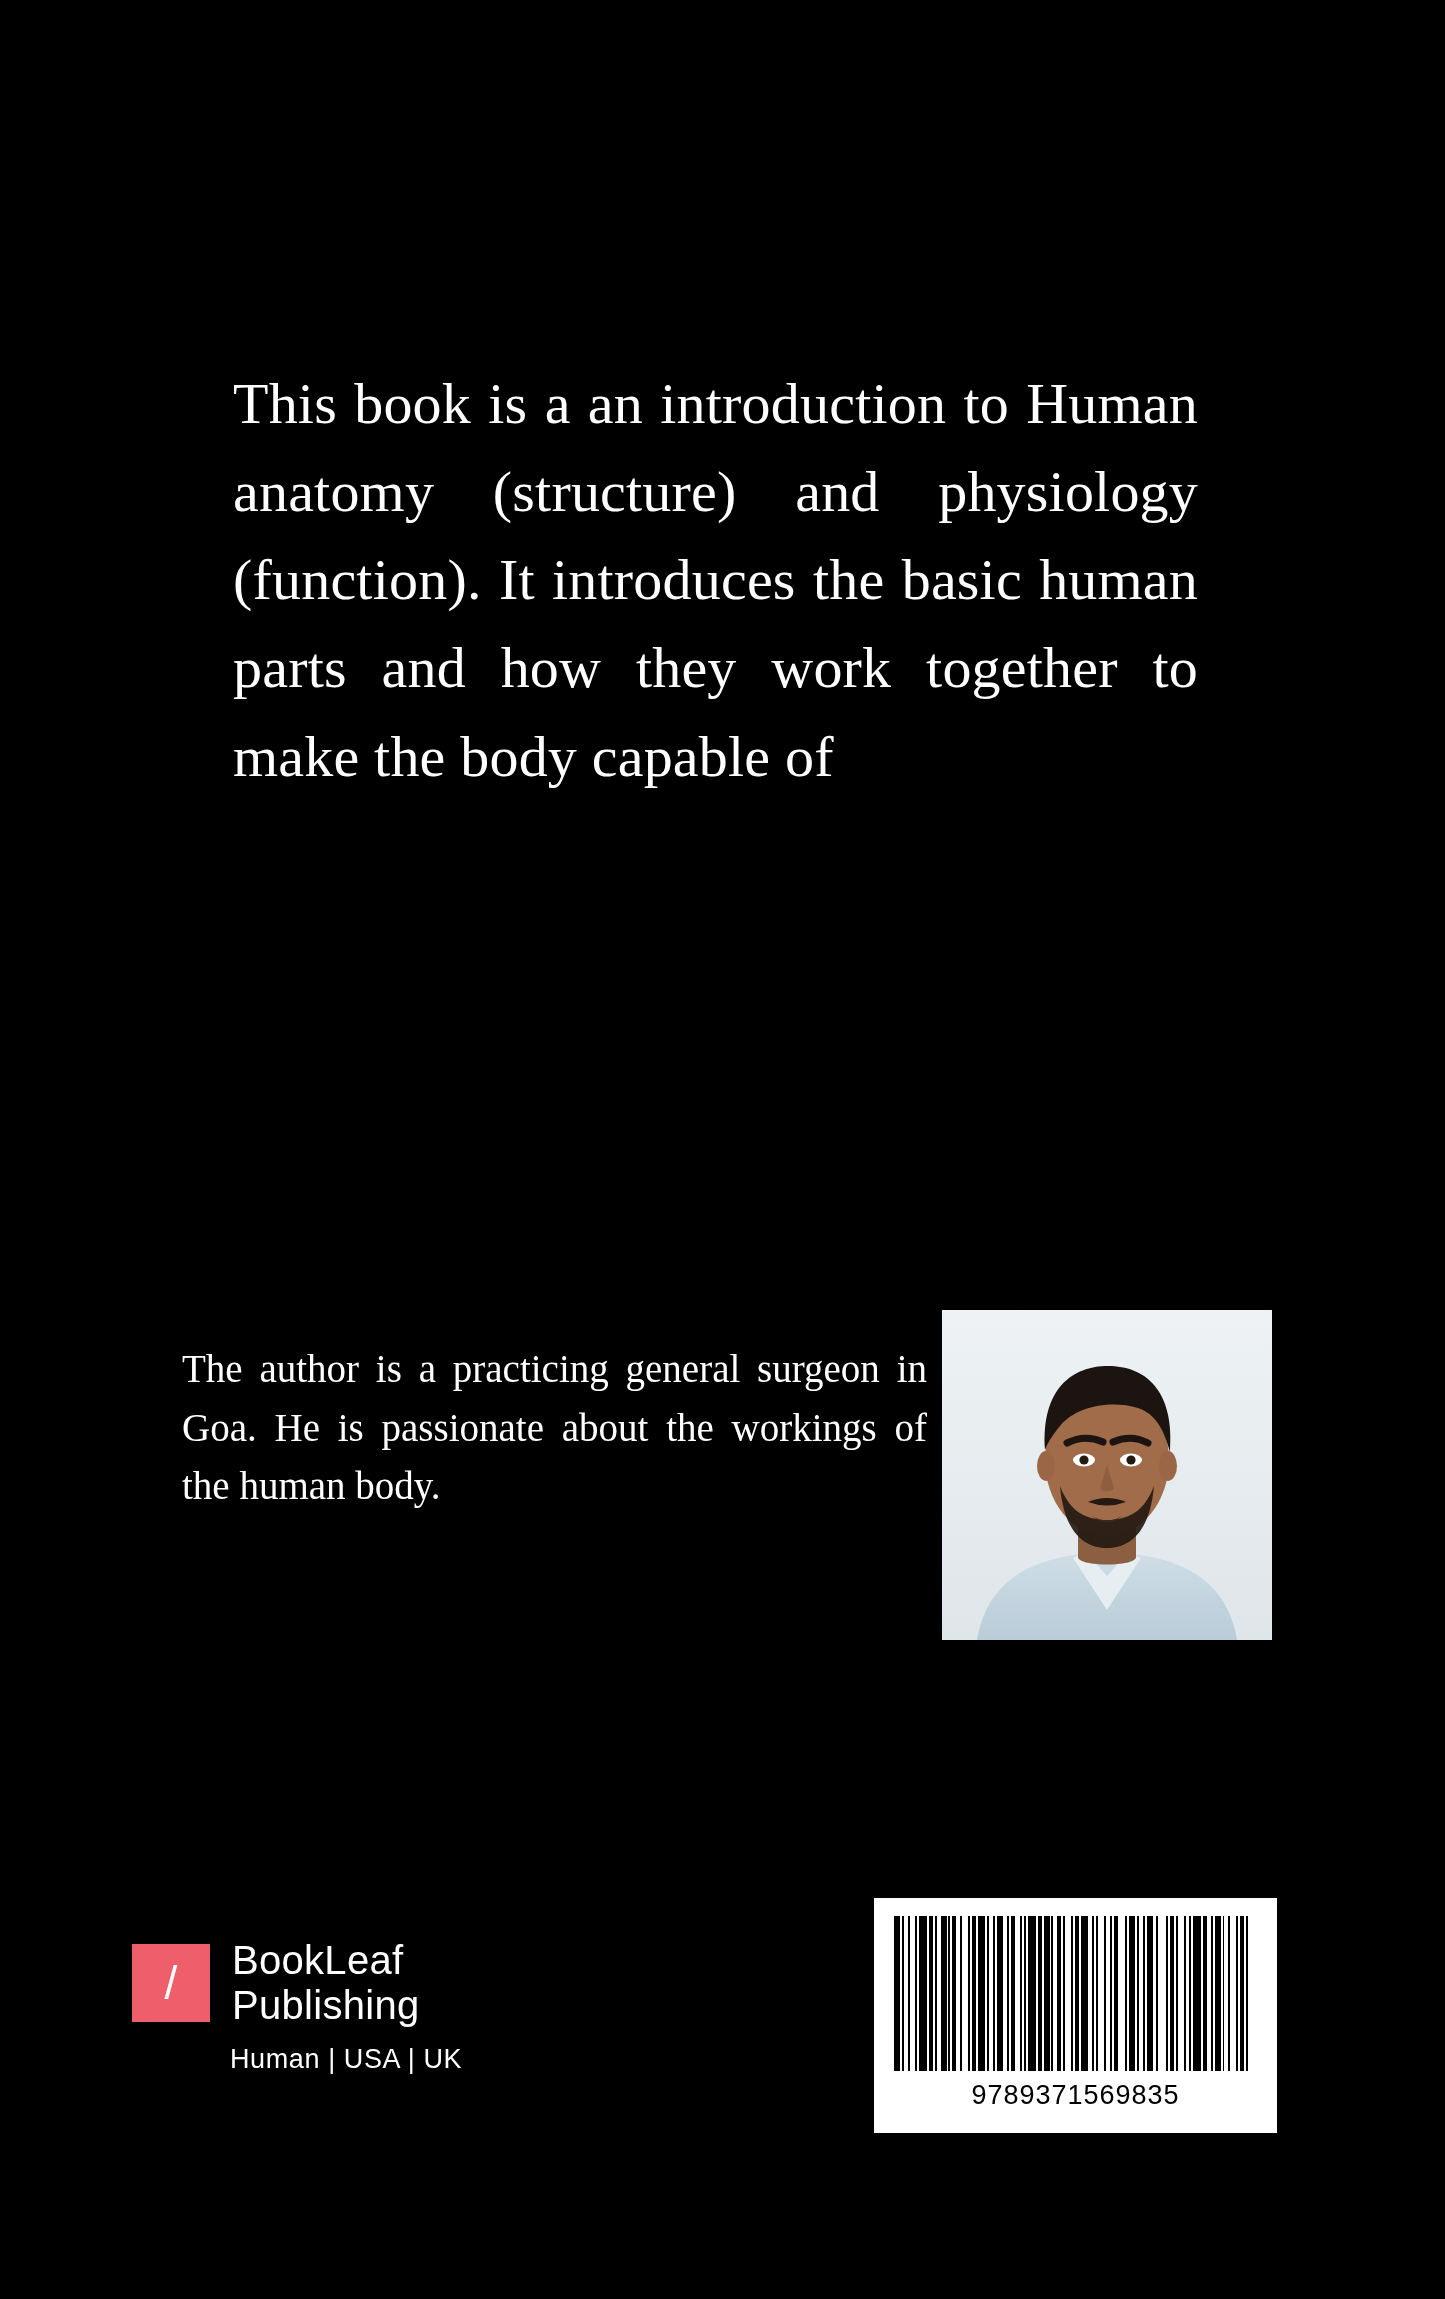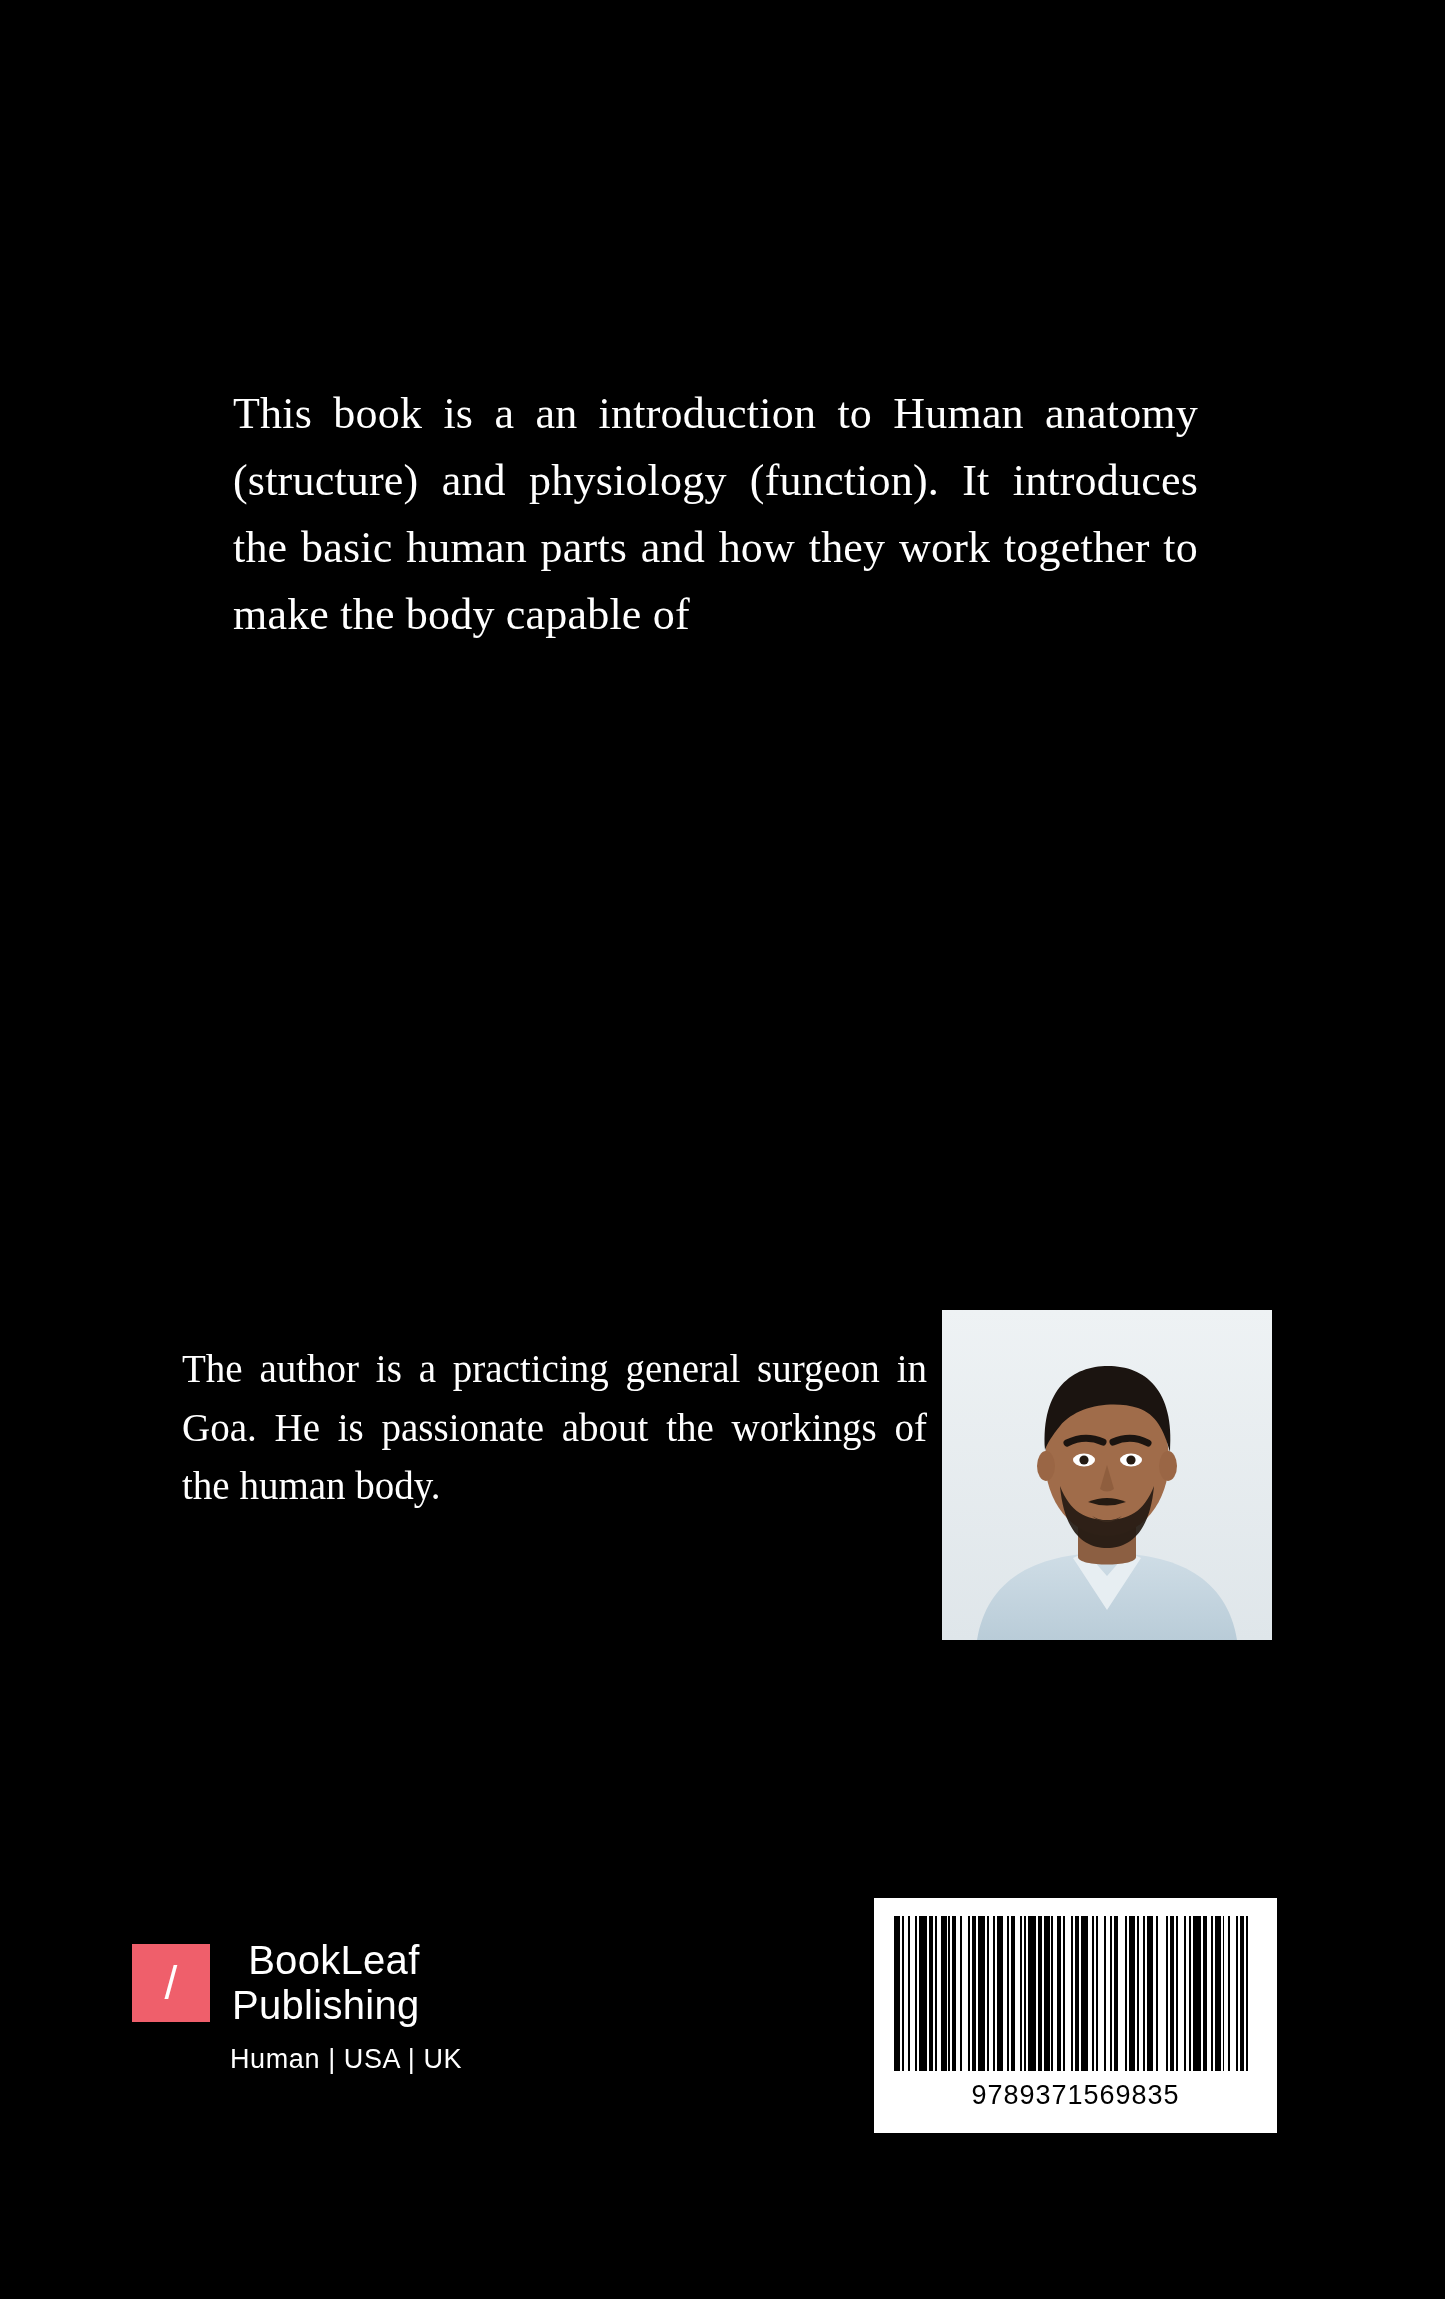--- a/index.html
+++ b/index.html
@@ -18,25 +18,25 @@
   .page {
     position: absolute;
     inset: 0;
     background: #000000;
   }
 
   
   .blurb {
     position: absolute;
     left: 233px;
-    top: 381px;
+    top: 360px;
     width: 965px;
     color: #ffffff;
     font-family: "Liberation Serif", serif;
-    font-size: 44px;
+    font-size: 58px;
     line-height: 1.52;
     text-align: justify;
     text-justify: inter-word;
     letter-spacing: 0.2px;
   }
   .blurb .lastline {
     display: block;
   }
   .blurb .gap {
     display: inline-block;
@@ -122,21 +122,20 @@
     line-height: 1;
   }
   .pub-words {
     margin-left: 22px;
     color: #ffffff;
     font-family: "Liberation Sans", sans-serif;
     font-size: 40px;
     line-height: 1.12;
     font-weight: 300;
     letter-spacing: 0.3px;
-    text-align: right;
   }
   .pub-words .l1 { display: block; }
   .pub-words .l2 { display: block; }
   .pub-regions {
     margin-top: 16px;
     margin-left: 98px;
     color: #ffffff;
     font-family: "Liberation Sans", sans-serif;
     font-size: 27px;
     font-weight: 300;

